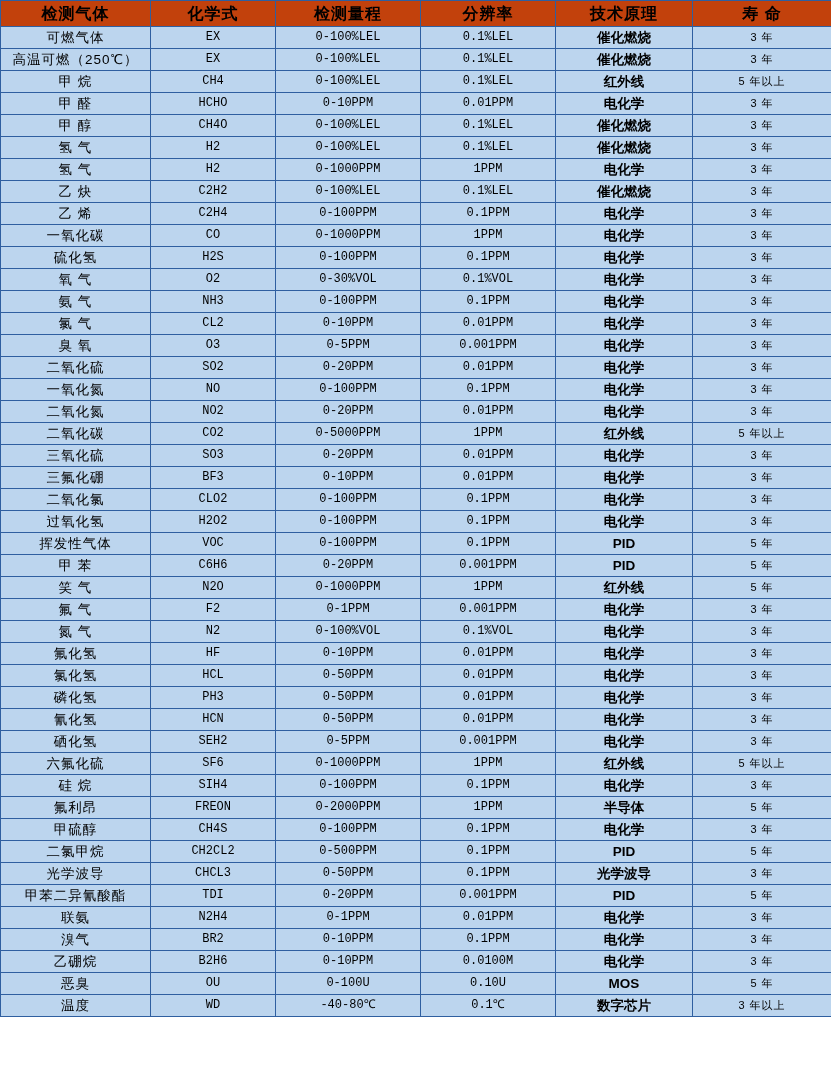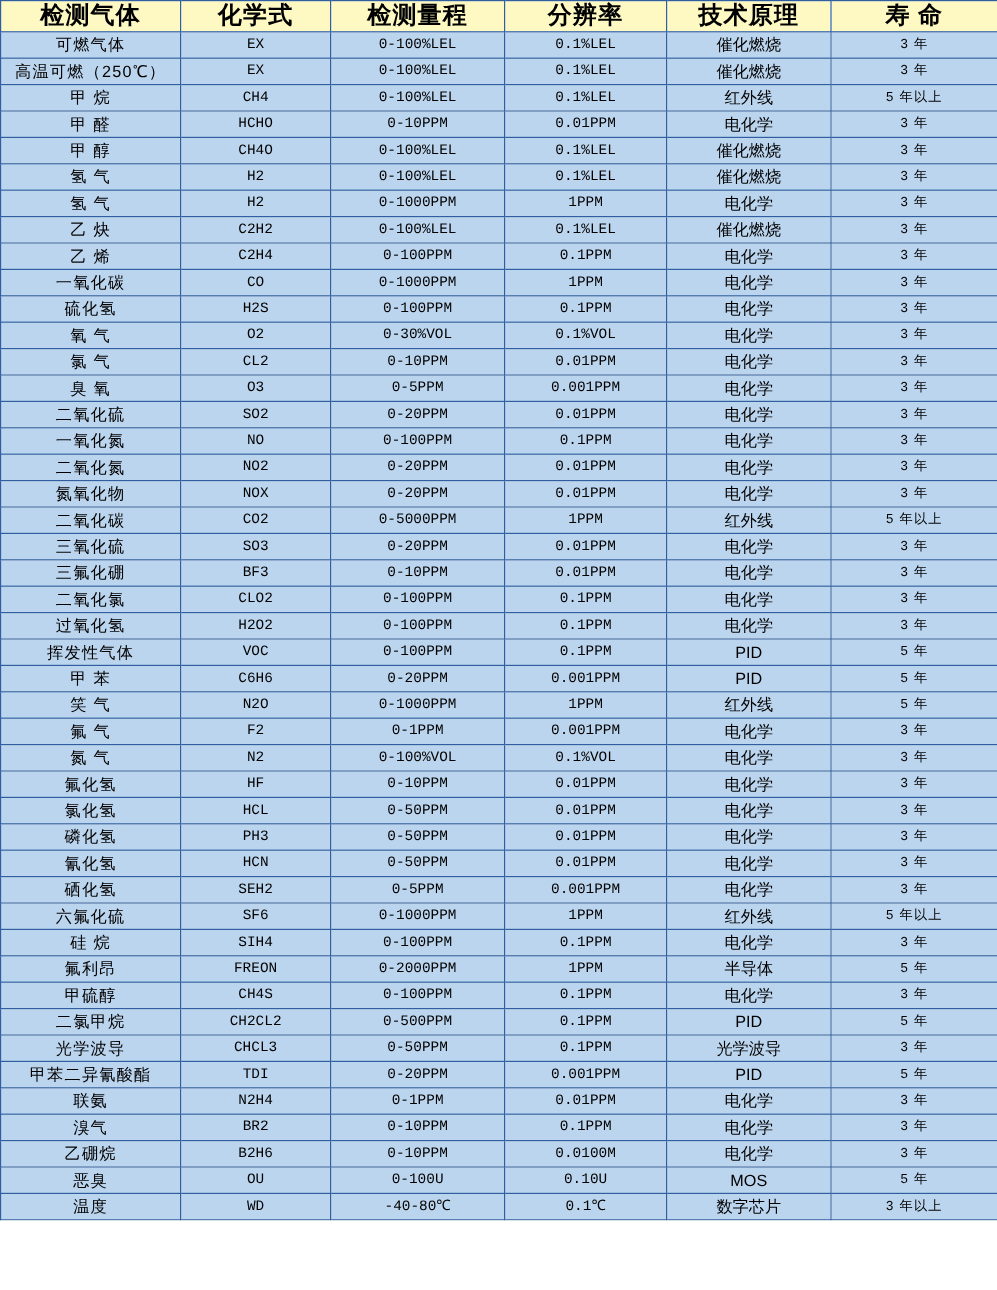--- a/index.html
+++ b/index.html
@@ -28,45 +28,45 @@
     color: #000000;
     background: #bcd5ee;
     font-family: "Liberation Sans", sans-serif;
     padding: 0;
     height: 21px;
     line-height: 21px;
     overflow: hidden;
     white-space: nowrap;
   }
   table.gas-table thead th {
-    background: #fef9c3;
+    background: #c2410c;
     font-weight: bold;
-    font-size: 20px;
+    font-size: 16px;
     height: 25px;
     line-height: 25px;
     letter-spacing: 1px;
-    font-family: Liberation Serif, serif;
   }
   table.gas-table tbody td {
     font-size: 13px;
   }
   table.gas-table tbody td.c-name {
     font-size: 13.5px;
     letter-spacing: 1px;
     margin-left: 48px;
   }
   table.gas-table tbody td.c-formula,
   table.gas-table tbody td.c-range,
   table.gas-table tbody td.c-res {
     font-family: "Liberation Mono", monospace;
     font-size: 12px;
     letter-spacing: 0;
   }
   table.gas-table tbody td.c-tech {
     font-size: 13.5px;
+    font-weight: bold;
   }
   table.gas-table tbody td.c-life {
     font-size: 11px;
     letter-spacing: 1px;
   }
   col.w1 { width: 150px; }
   col.w2 { width: 125px; }
   col.w3 { width: 145px; }
   col.w4 { width: 135px; }
   col.w5 { width: 137px; }
@@ -186,20 +186,28 @@
         </tr>
         <tr>
           <td class="c-name">氧 气</td>
           <td class="c-formula">O2</td>
           <td class="c-range">0-30%VOL</td>
           <td class="c-res">0.1%VOL</td>
           <td class="c-tech">电化学</td>
           <td class="c-life">3 年</td>
         </tr>
         <tr>
+          <td class="c-name">氨 气</td>
+          <td class="c-formula">NH3</td>
+          <td class="c-range">0-100PPM</td>
+          <td class="c-res">0.1PPM</td>
+          <td class="c-tech">电化学</td>
+          <td class="c-life">3 年</td>
+        </tr>
+        <tr>
           <td class="c-name">氯 气</td>
           <td class="c-formula">CL2</td>
           <td class="c-range">0-10PPM</td>
           <td class="c-res">0.01PPM</td>
           <td class="c-tech">电化学</td>
           <td class="c-life">3 年</td>
         </tr>
         <tr>
           <td class="c-name">臭 氧</td>
           <td class="c-formula">O3</td>
@@ -220,28 +228,20 @@
           <td class="c-name">一氧化氮</td>
           <td class="c-formula">NO</td>
           <td class="c-range">0-100PPM</td>
           <td class="c-res">0.1PPM</td>
           <td class="c-tech">电化学</td>
           <td class="c-life">3 年</td>
         </tr>
         <tr>
           <td class="c-name">二氧化氮</td>
           <td class="c-formula">NO2</td>
-          <td class="c-range">0-20PPM</td>
-          <td class="c-res">0.01PPM</td>
-          <td class="c-tech">电化学</td>
-          <td class="c-life">3 年</td>
-        </tr>
-        <tr>
-          <td class="c-name">氮氧化物</td>
-          <td class="c-formula">NOX</td>
           <td class="c-range">0-20PPM</td>
           <td class="c-res">0.01PPM</td>
           <td class="c-tech">电化学</td>
           <td class="c-life">3 年</td>
         </tr>
         <tr>
           <td class="c-name">二氧化碳</td>
           <td class="c-formula">CO2</td>
           <td class="c-range">0-5000PPM</td>
           <td class="c-res">1PPM</td>

